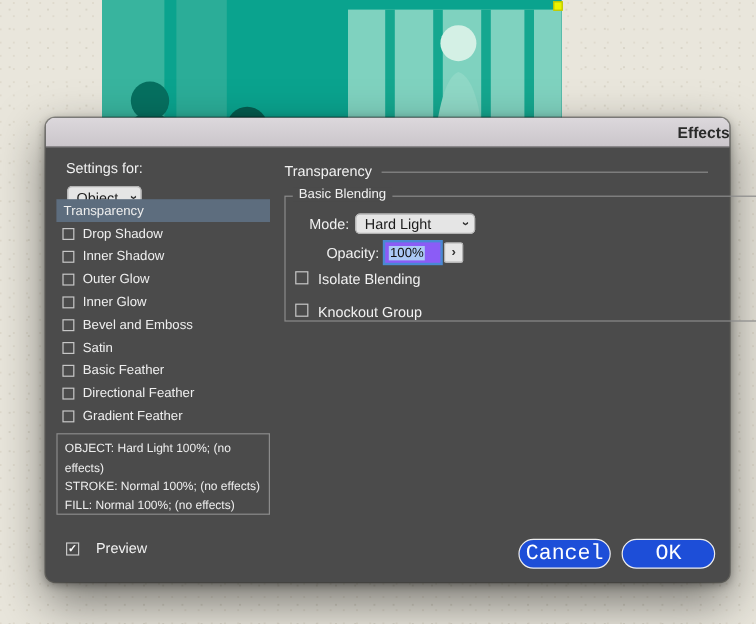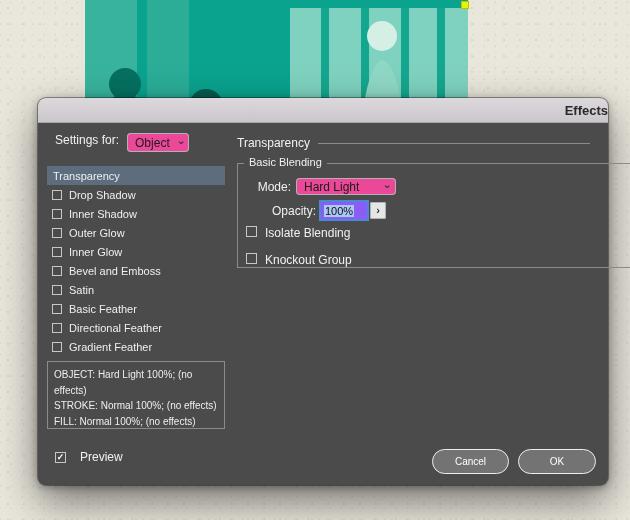--- a/index.html
+++ b/index.html
@@ -33,24 +33,24 @@
     box-shadow:0 16px 40px rgba(0,0,0,.5), 0 2px 8px rgba(0,0,0,.35), 0 0 0 1px rgba(0,0,0,.35);
   }
   .titlebar {
     height:25px; border-radius:8px 8px 0 0;
     background:linear-gradient(#dcd8dc,#cbc6cb);
     border-bottom:1px solid #a9a5a9;
     color:#2a2a2a; font-weight:bold; font-size:13px;
     text-align:right; line-height:25px;
   }
 
-  .settings-row { position:absolute; left:17px; top:35px; display:flex; align-items:flex-start; gap:8px; }
+  .settings-row { position:absolute; left:17px; top:35px; display:flex; align-items:center; gap:8px;flex-direction:column; }
 
   .select {
-    background:#ec4899; color:#1b1b1b; height:19px; border-radius:4px;
+    background:#e5e5e5; color:#1b1b1b; height:19px; border-radius:4px;
     display:inline-flex; align-items:center; gap:10px; padding:0 6px 0 8px;
     box-shadow:inset 0 0 0 1px #b2b2b2; font-size:12px; cursor:default;
   }
   .chev { display:inline-block; font-size:11px; font-weight:bold; color:#333; line-height:1; }
   .chev.down { transform:rotate(90deg); }
 
   
   .list { position:absolute; left:9px; top:68px; width:178px; }
   .row { height:19px; display:flex; align-items:center; font-size:11px; color:#efefef; }
   .row.selected { background:#5d6d7e; }
@@ -103,22 +103,22 @@
     color:#333; font-size:11px; font-weight:bold; cursor:default;
   }
   .check-row { position:absolute; display:flex; gap:8px; font-size:12px; left:8px; }
   .check-row .cb { width:11px; height:11px; margin:0; }
   .isolate-row { top:62px; }
   .knockout-row { top:89px; }
 
   
   .btn {
     position:absolute; top:351px; height:25px; border-radius:13px;
-    background:#737373; border:1.5px solid #ededed; color:#fff;
-    font-size:10px; font-family:Liberation Sans, sans-serif;
+    background:#1d4ed8; border:1.5px solid #ededed; color:#fff;
+    font-size:18px; font-family:Liberation Mono, monospace;
     display:flex; align-items:center; justify-content:center; cursor:default;
   }
   .btn.cancel { left:394px; width:77px; }
   .btn.ok { left:480px; width:78px; }
 </style>
 </head>
 <body>
 
 <div class="photo">
   <svg width="383" height="258" viewBox="0 0 383 258">

